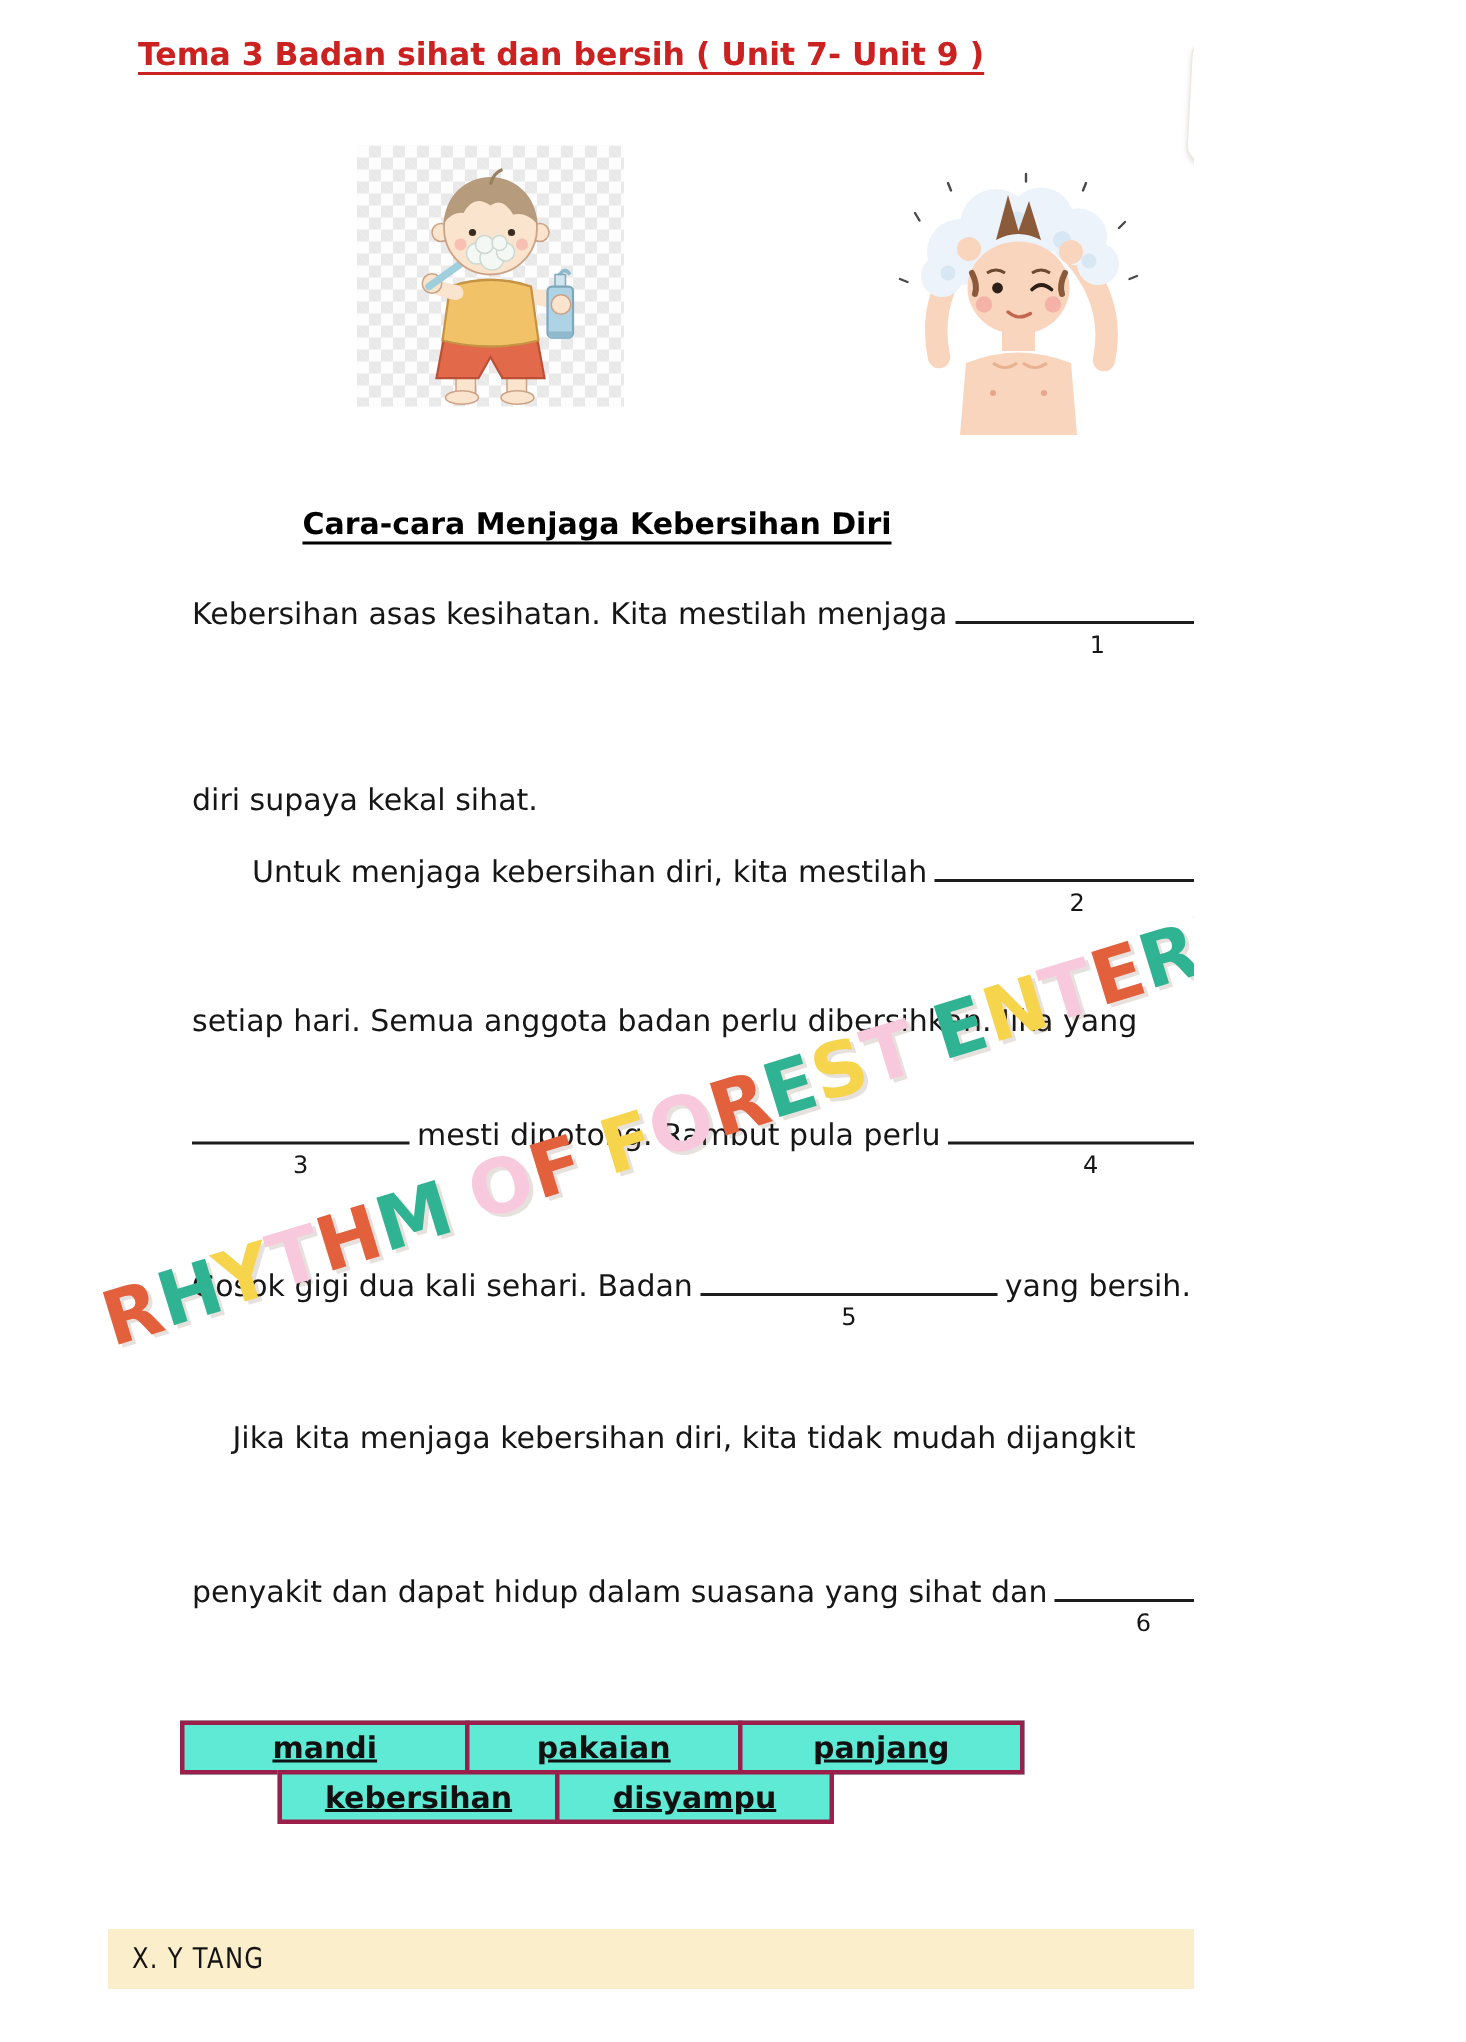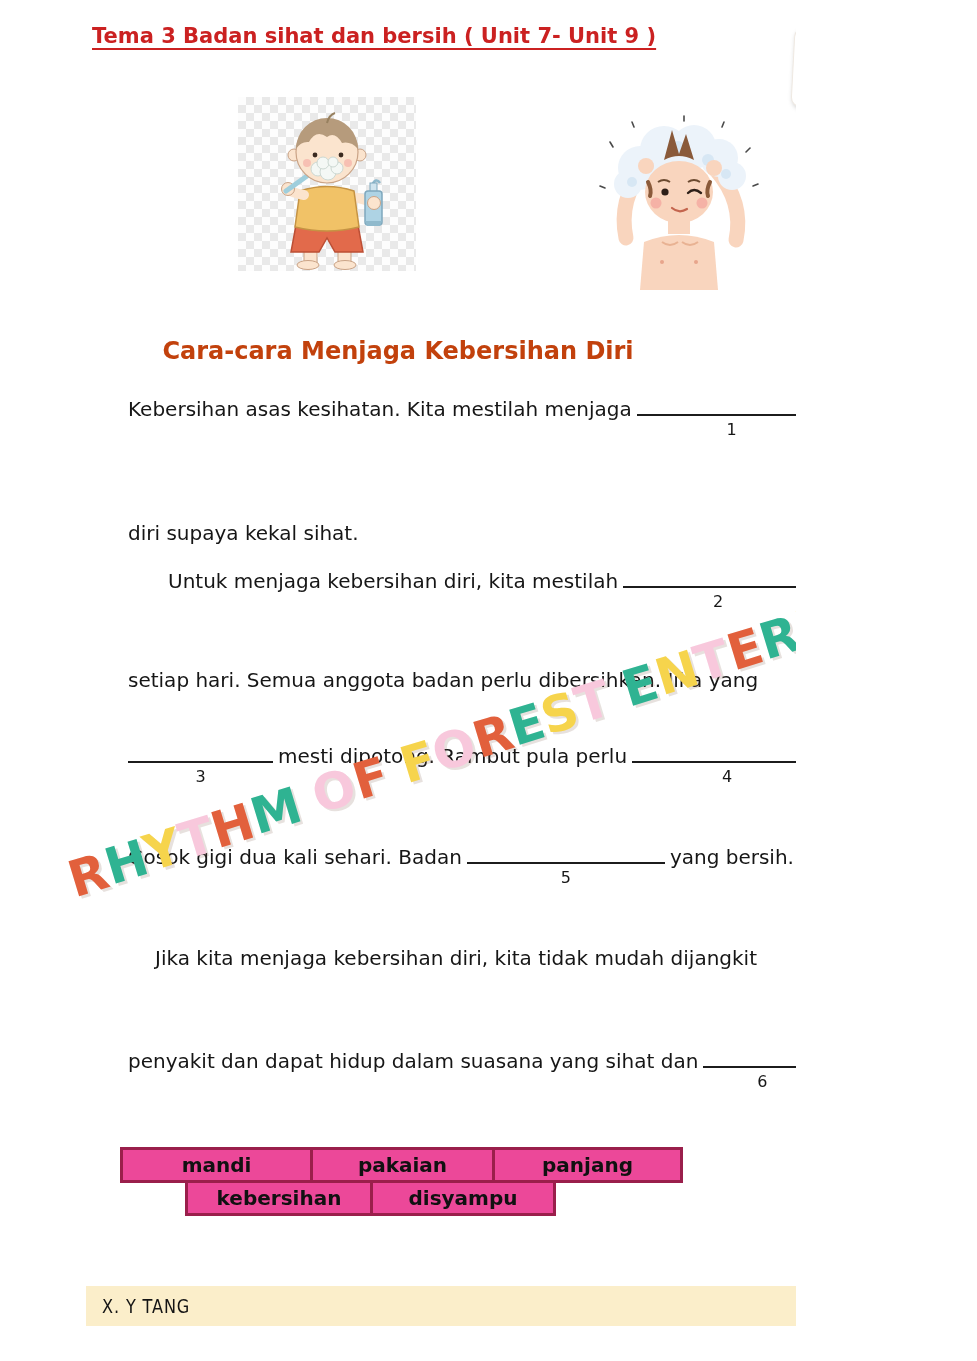--- a/index.html
+++ b/index.html
@@ -18,46 +18,46 @@
          font-size:17px;color:#d8a79b;text-shadow:0 0 2px #fff,1px 1px 0 #fff;transform:rotate(-4deg);}
 
   
   .img-left{position:absolute;left:238px;top:97px;width:178px;height:174px;
         background-image:linear-gradient(45deg,#e9e9e9 25%,transparent 25%,transparent 75%,#e9e9e9 75%),
                          linear-gradient(45deg,#e9e9e9 25%,transparent 25%,transparent 75%,#e9e9e9 75%);
         background-size:16px 16px;background-position:0 0,8px 8px;background-color:#fdfdfd;}
   .img-right{position:absolute;left:588px;top:110px;width:182px;height:180px;}
 
   
-  .heading{position:absolute;left:0;top:337px;width:100%;text-align:center;font-size:24px;font-weight:600;
-        color:#c2410c;text-underline-offset:5px;text-decoration-thickness:2px;}
+  .heading{position:absolute;left:0;top:337px;width:100%;text-align:center;font-size:20px;font-weight:600;
+        color:#000000;text-decoration:underline;text-underline-offset:5px;text-decoration-thickness:2px;}
 
   
   .line{position:absolute;left:128px;white-space:nowrap;font-size:20px;color:#161616;z-index:2;font-weight:500;}
   .ind1{left:168px;} .ind2{left:155px;}
   .blank{display:inline-block;position:relative;border-bottom:2px solid #1c1c1c;height:20px;margin:0 5px;vertical-align:baseline;}
   .bnum{position:absolute;top:26px;left:0;right:0;text-align:center;font-size:16px;font-style:normal;color:#161616;}
   .w190{width:190px}.w145{width:145px}.w198{width:198px}.w118{width:118px}
   .dot{margin-left:2px;}
 
   
   .watermark{position:absolute;left:70px;top:852px;transform:rotate(-19deg);transform-origin:0 50%;
         white-space:nowrap;font-size:50px;font-weight:bold;z-index:6;line-height:60px;}
   .wm-ch{display:inline-block;text-shadow:2px 3px 0 rgba(120,90,70,.18);transform:rotate(2deg);}
   .wm-sp{display:inline-block;width:16px;}
 
   
   .wb-row{position:absolute;display:flex;z-index:3;}
   .wb-row1{left:120px;top:1147px;} .wb-row2{left:185px;top:1180px;}
-  .wb-cell{box-sizing:border-box;border:3px solid #9a1f4b;background:#ec4899;height:36px;
-        display:flex;align-items:center;justify-content:center;font-size:20px;font-weight:600;color:#111;}
+  .wb-cell{box-sizing:border-box;border:3px solid #9a1f4b;background:#5eead4;height:36px;
+        display:flex;align-items:center;justify-content:center;font-size:20px;font-weight:600;color:#111;text-decoration:underline;}
   .wb-row .wb-cell + .wb-cell{margin-left:-3px;}
 
   
-  .footer{position:absolute;left:86px;top:1286px;width:842px;height:40px;background:#fbeeca;
+  .footer{position:absolute;left:72px;top:1286px;width:842px;height:40px;background:#fbeeca;
         display:flex;align-items:center;justify-content:space-between;padding:17px 16px;box-sizing:border-box;
         font-size:19px;color:#141414;}
   .footer-left{transform:scaleX(.85);transform-origin:left center;letter-spacing:1px;}
   .footer-right{transform:scaleX(.9);transform-origin:right center;}
 </style>
 </head>
 <body>
 
 <div class="page">
 

